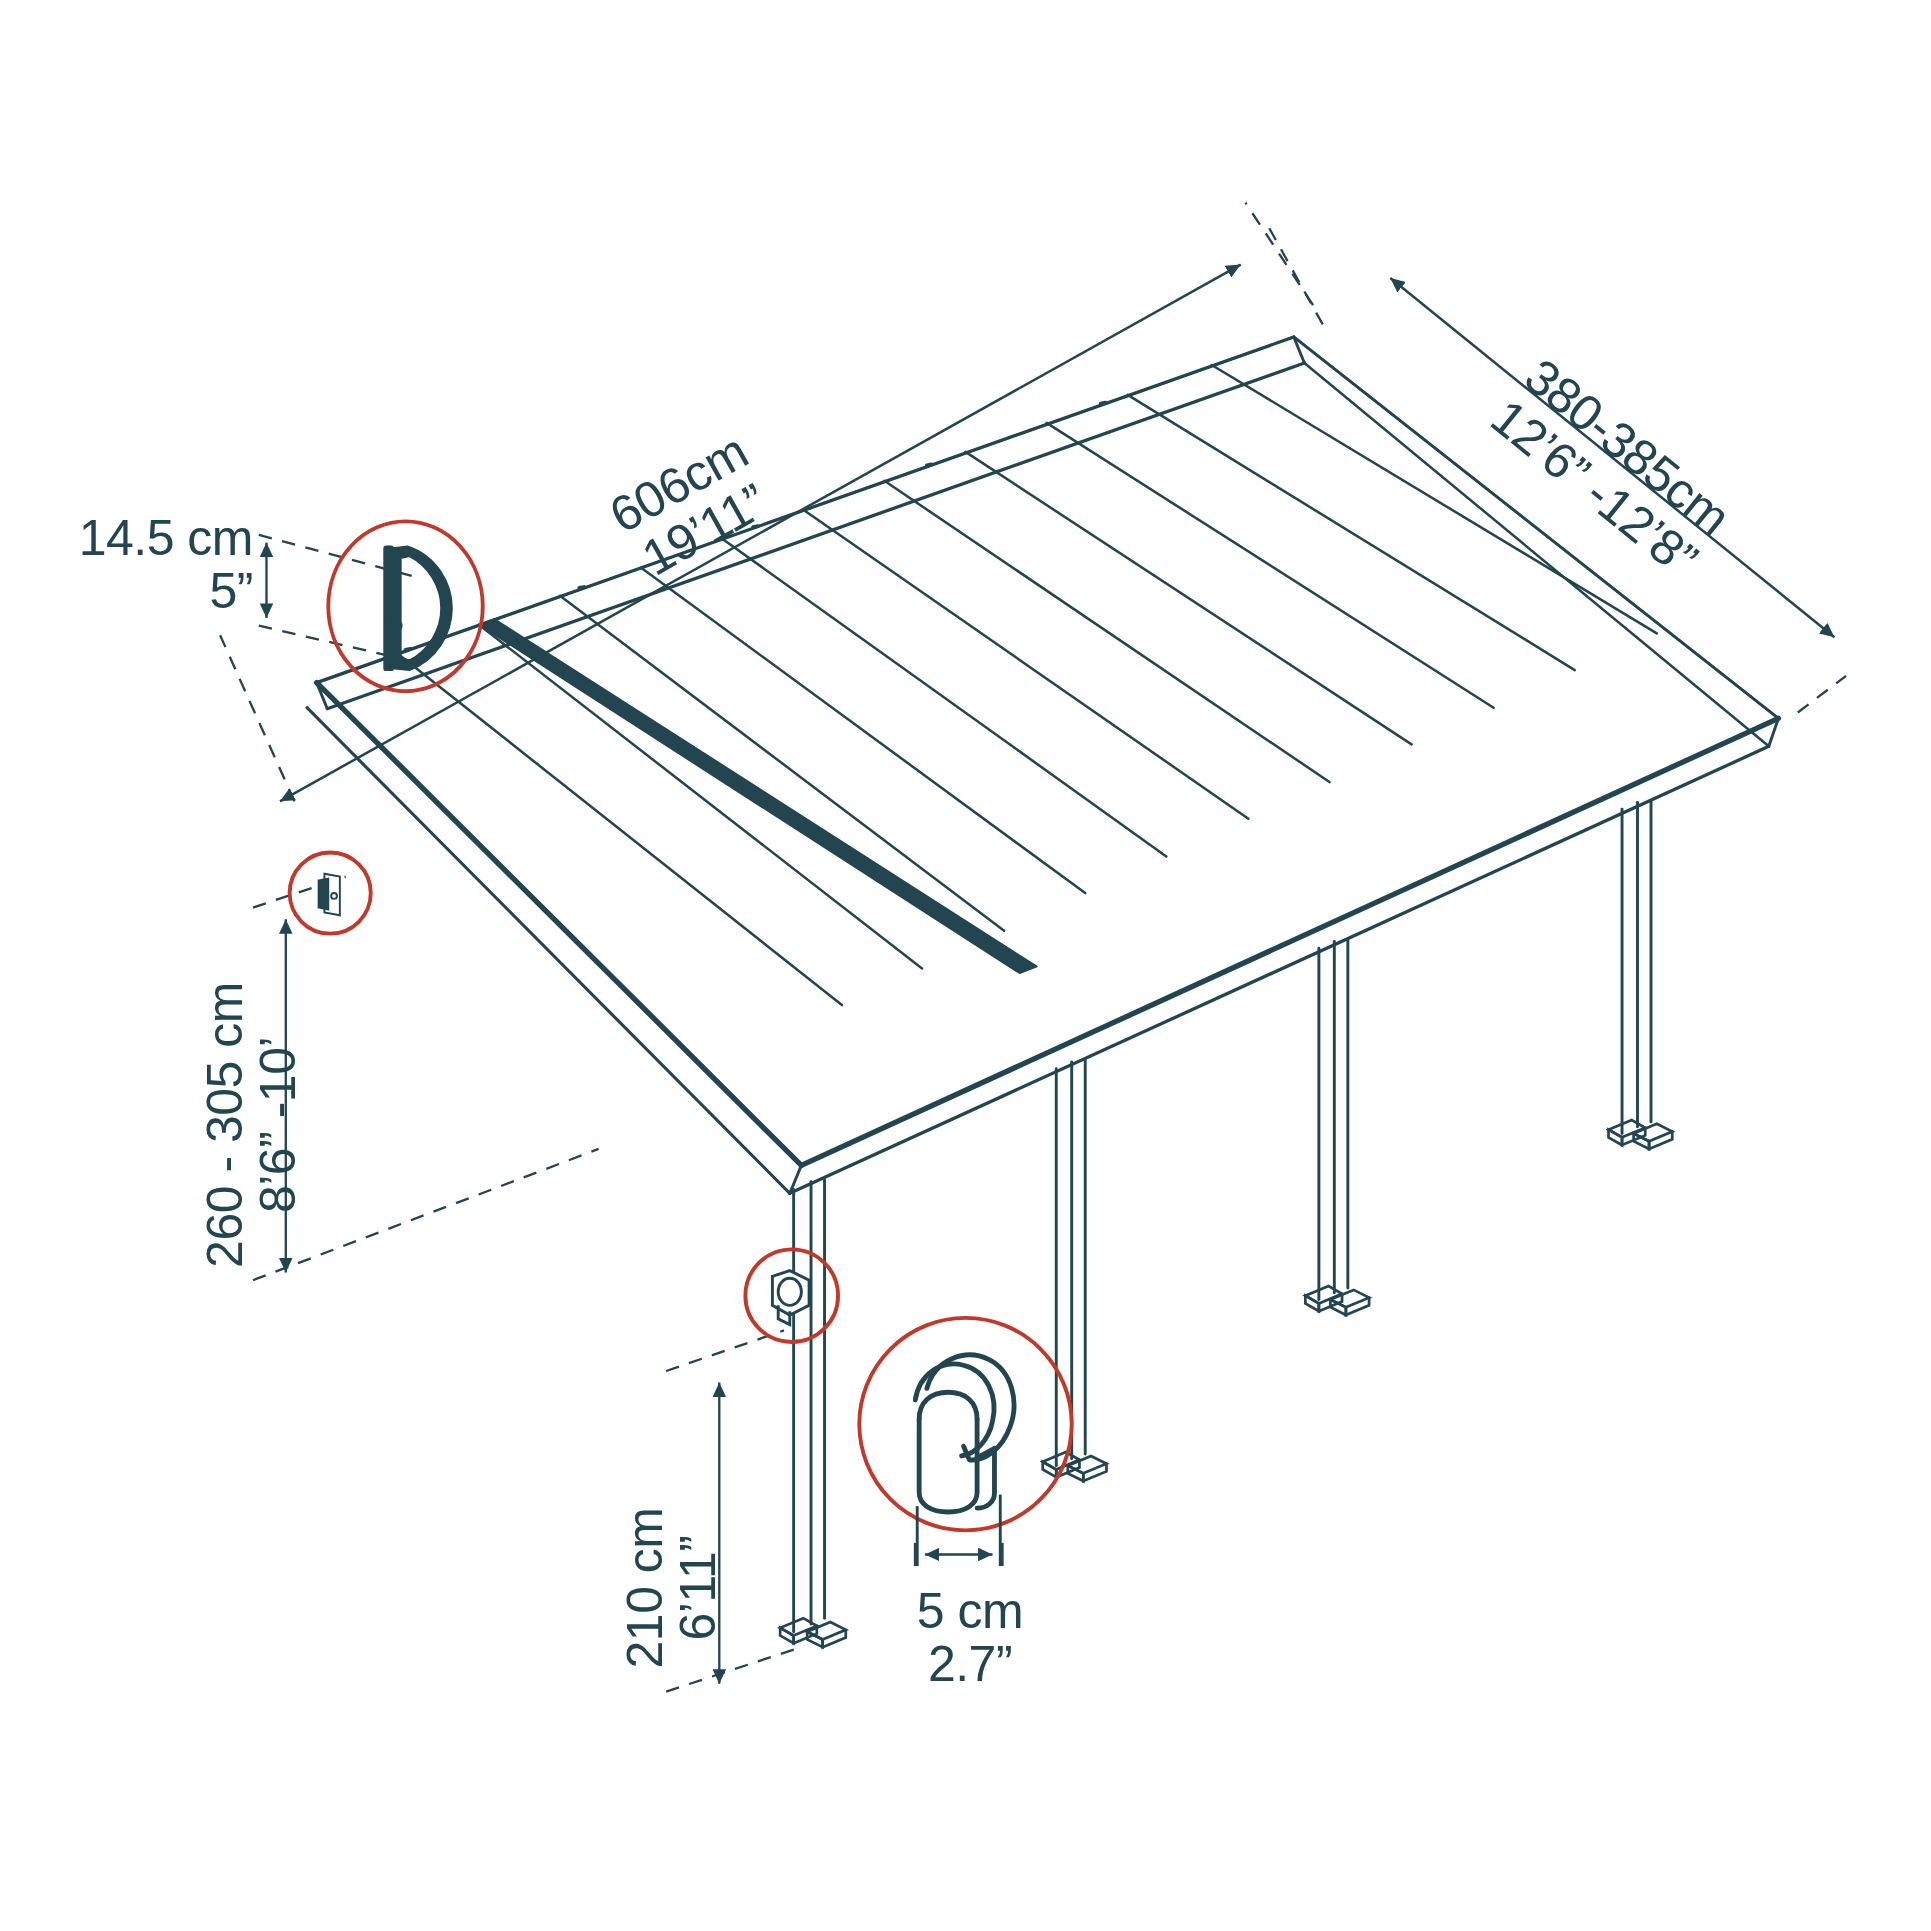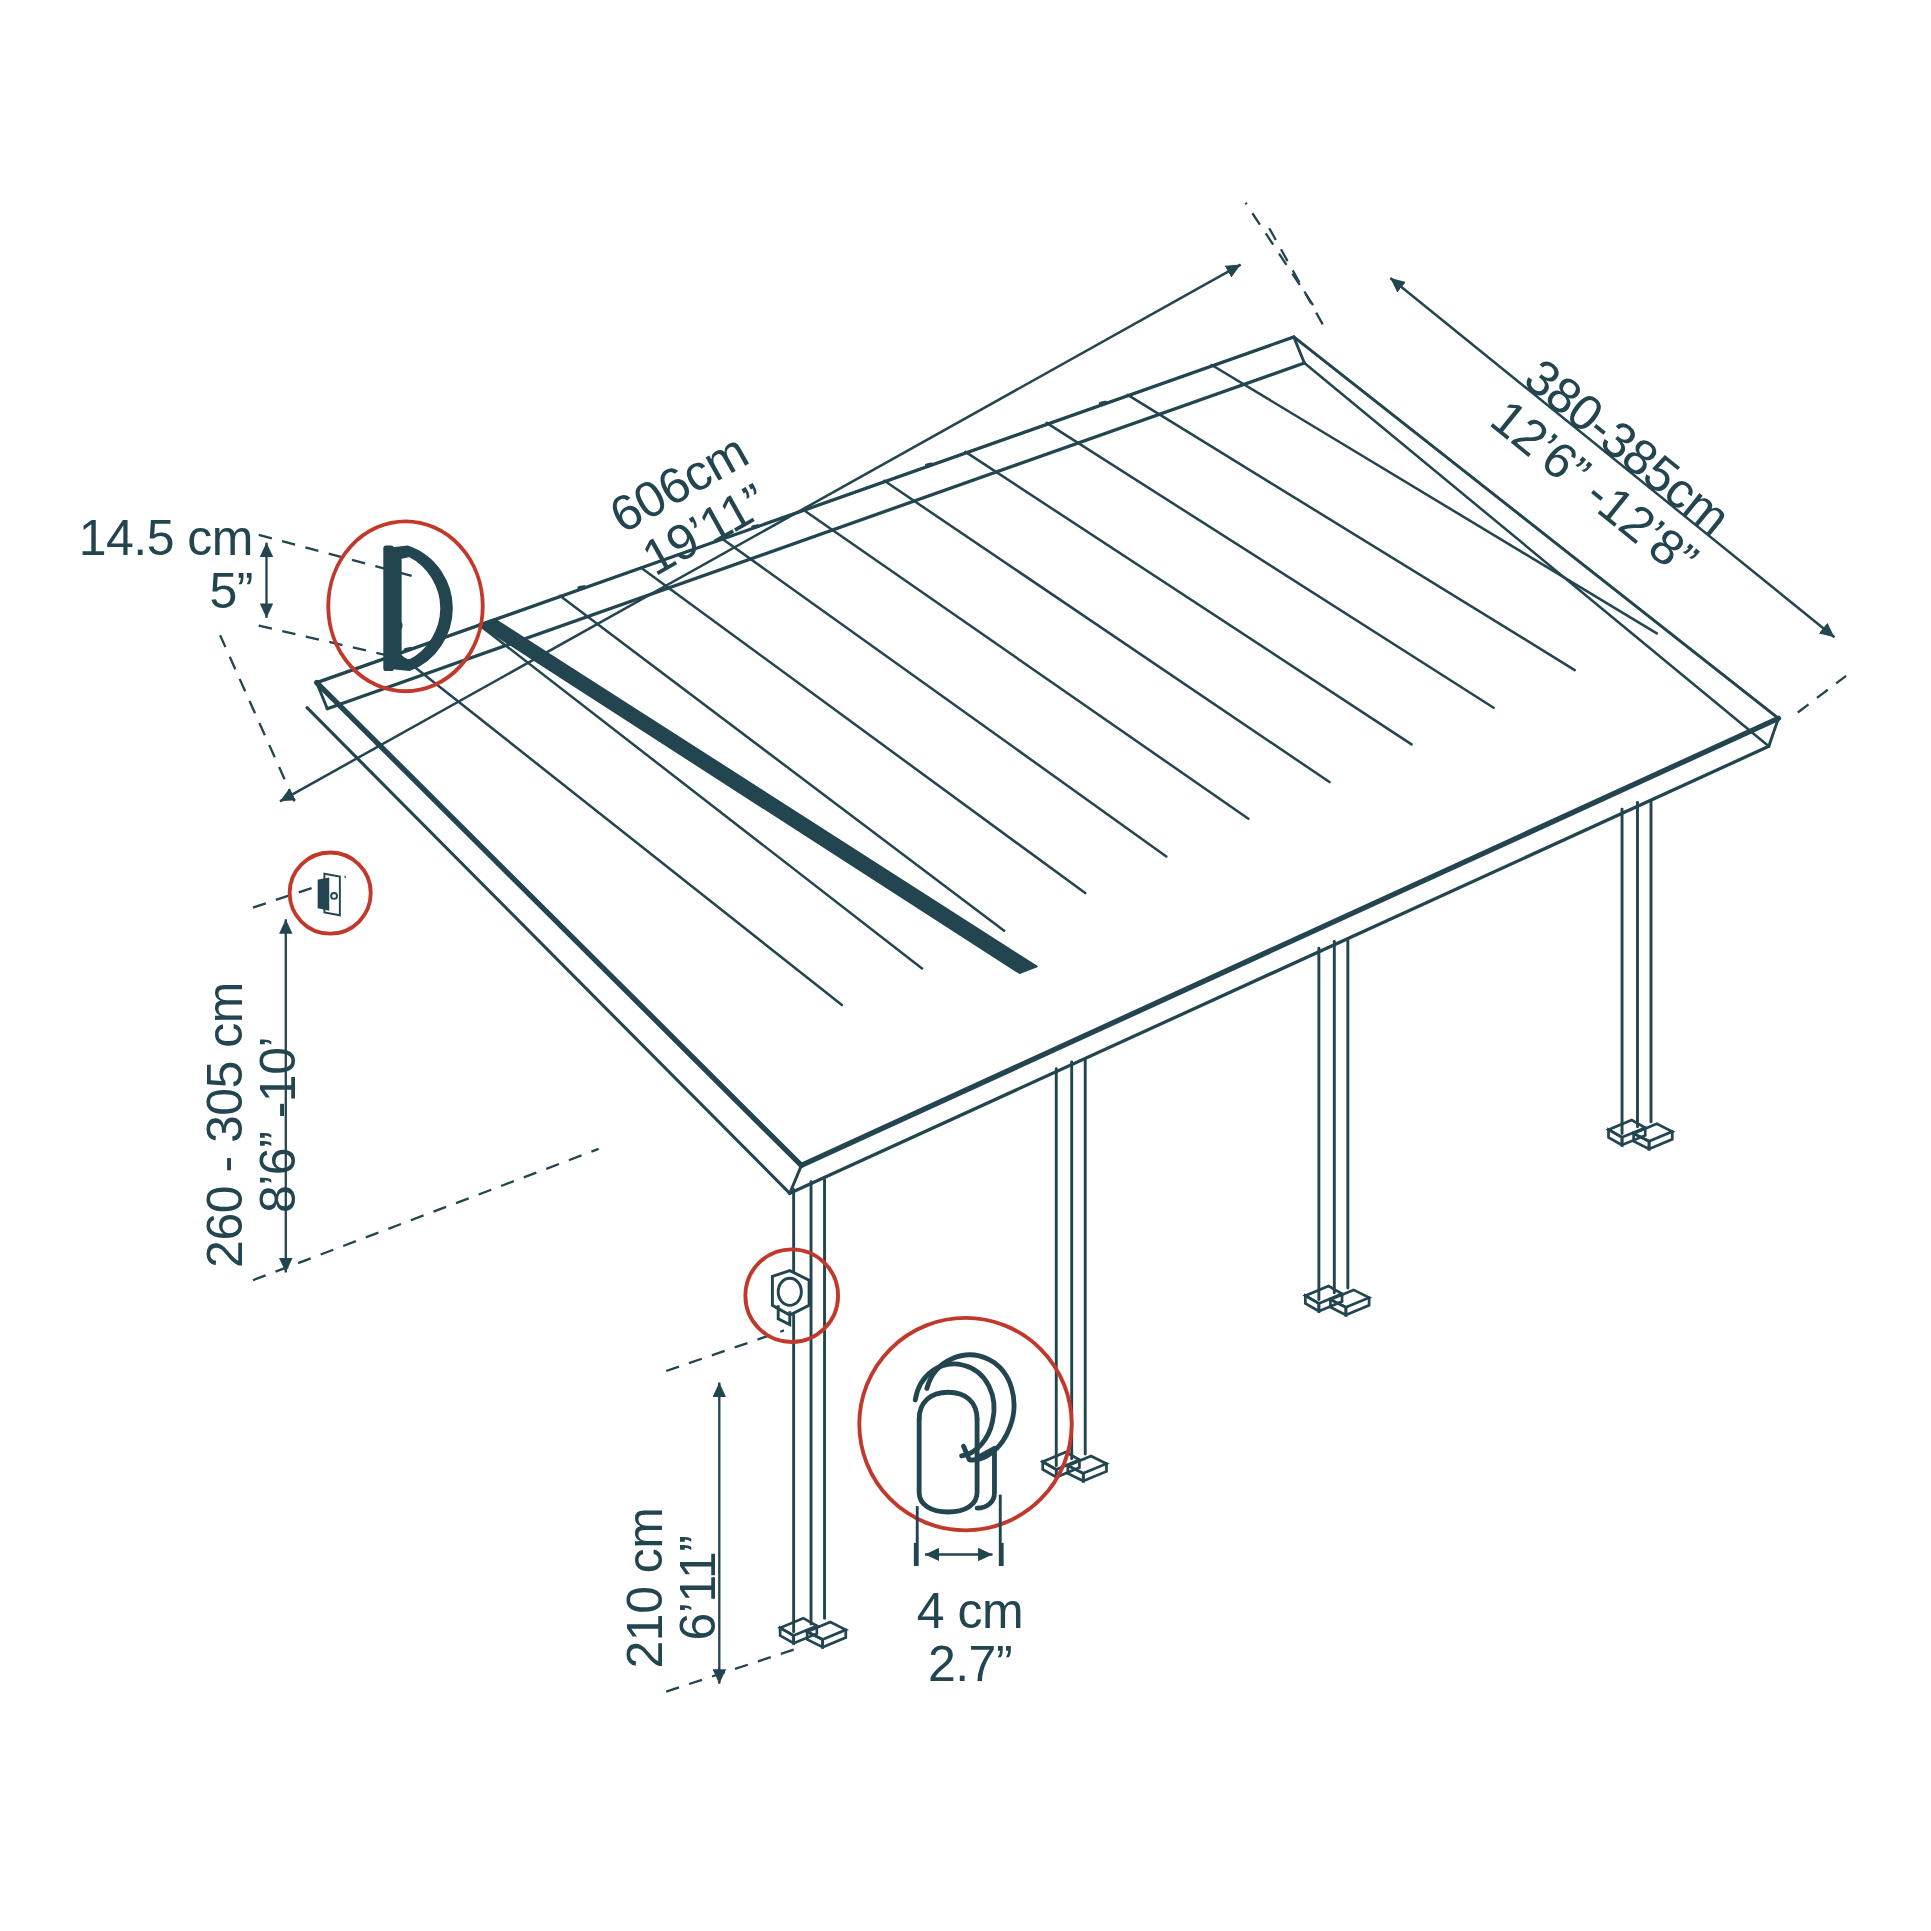--- a/index.html
+++ b/index.html
@@ -263,18 +263,18 @@
     <span class="l1">260 - 305 cm</span>
     <span class="l2">8’6” -10’</span>
   </div>
 
   <div class="dim-label" style="left:459px; top:1535px; width:425px; font-size:50px; text-align:center; transform: rotate(-90deg); transform-origin: 50% 50%;">
     <span class="l1">210 cm</span>
     <span class="l2">6’11”</span>
   </div>
 
   <div class="dim-label" style="left:883px; top:1585px; font-size:50px; text-align:center; width:174px;">
-    <span class="l1">4 cm</span>
+    <span class="l1">5 cm</span>
     <span class="l2">2.7”</span>
   </div>
 
 </div>
 
 
 </body></html>

